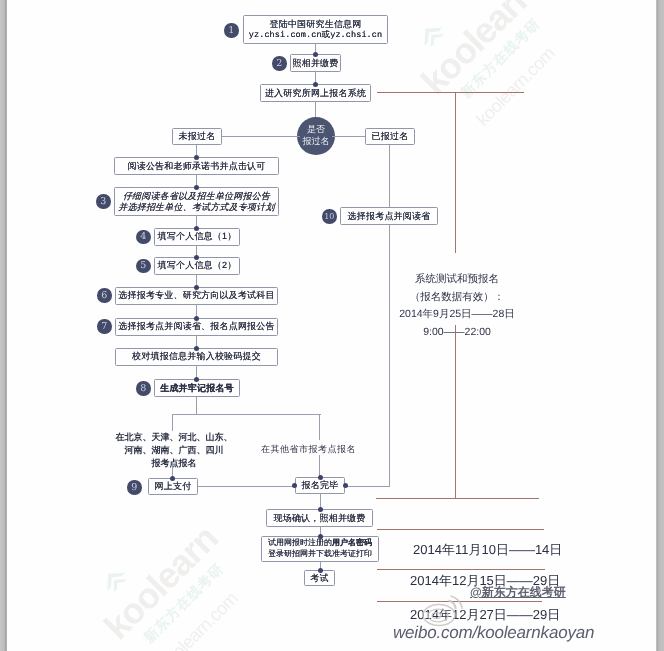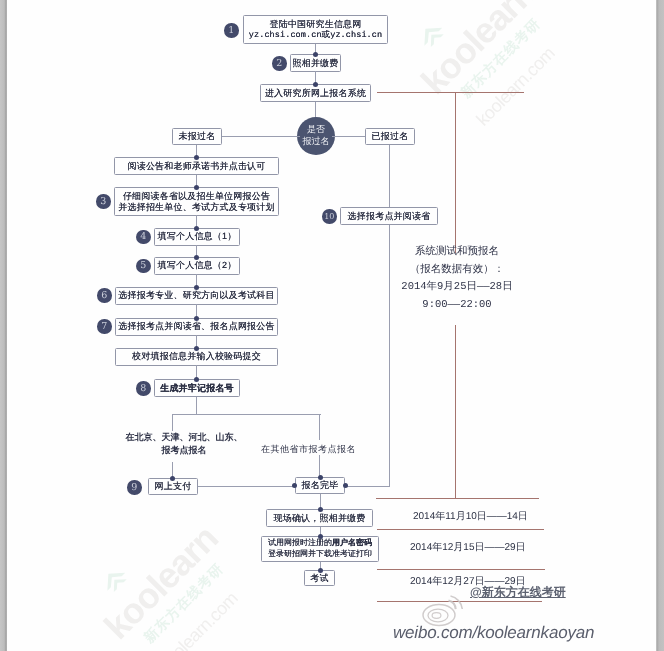--- a/index.html
+++ b/index.html
@@ -21,21 +21,21 @@
       font-size:9.5px;font-weight:400;font-family:"DejaVu Serif",serif;}
   .dia{z-index:2;position:absolute;border-radius:50%;background:#4b5470;color:#eff0f4;
       display:flex;align-items:center;justify-content:center;text-align:center;
       line-height:1.28;font-size:9px;}
   .vln{z-index:2;position:absolute;width:1.1px;background:#9a9eb0;}
   .hln{z-index:2;position:absolute;height:1.1px;background:#9a9eb0;}
   .rv{z-index:2;position:absolute;width:1.1px;background:#a5746e;}
   .rh{z-index:2;position:absolute;height:1.1px;background:#a5746e;}
   .dot{position:absolute;width:5px;height:5px;border-radius:50%;background:#3c4368;z-index:5;}
   .txt{z-index:2;position:absolute;color:#2e3247;font-size:10px;line-height:1.35;letter-spacing:.4px;white-space:nowrap;}
-  .date{z-index:2;position:absolute;color:#2b3043;font-size:10px;letter-spacing:0;white-space:nowrap;}
+  .date{z-index:2;position:absolute;color:#2b3043;font-size:13px;letter-spacing:0;white-space:nowrap;margin-top:32px;}
   .wm-logo{z-index:2;position:absolute;left:421px;top:595px;opacity:.85;}
   .wmlayer{position:absolute;left:0;top:0;width:664px;height:651px;overflow:hidden;pointer-events:none;z-index:0;}
   .wmg{position:absolute;width:260px;height:200px;transform:rotate(-45deg);transform-origin:0 0;}
   .wmarrow{position:absolute;left:26px;top:-24px;}
   .wmbig{position:absolute;left:0;top:0;font-size:36px;font-weight:bold;color:#f0efee;
          letter-spacing:-1px;white-space:nowrap;font-family:"Liberation Sans",sans-serif;}
   .wmgreen{position:absolute;left:20px;top:43px;font-size:14px;font-weight:bold;color:#e9f4ee;
          letter-spacing:1px;white-space:nowrap;}
   .wmsmall{position:absolute;left:12px;top:72px;font-size:18px;color:#f0efee;
          letter-spacing:-0.5px;white-space:nowrap;font-family:"Liberation Sans",sans-serif;}
@@ -97,21 +97,21 @@
   <div class="box" style="left:172px;top:128px;width:50px;height:17px;">未报过名</div>
   <div class="box" style="left:365px;top:128px;width:50px;height:17px;">已报过名</div>
 
   <div class="vln" style="left:196px;top:145px;height:13px;"></div>
   <div class="dot" style="left:194px;top:154.5px;"></div>
   <div class="box" style="left:114px;top:157px;width:165px;height:18px;">阅读公告和老师承诺书并点击认可</div>
 
   <div class="vln" style="left:196px;top:175px;height:13px;"></div>
   <div class="dot" style="left:194px;top:184.5px;"></div>
   <div class="num" style="left:96px;top:194px;width:14.5px;height:14.5px;">3</div>
-  <div class="box" style="left:114px;top:187px;width:165px;height:29px;flex-direction:column;">
+  <div class="box" style="left:114px;top:187px;width:165px;height:29px;flex-direction:column;font-style:italic;">
     <div>仔细阅读各省以及招生单位网报公告</div>
     <div>并选择招生单位、考试方式及专项计划</div>
   </div>
 
   <div class="vln" style="left:196px;top:215px;height:14px;"></div>
   <div class="dot" style="left:194px;top:225.5px;"></div>
   <div class="num" style="left:136px;top:229.5px;width:14.5px;height:14.5px;">4</div>
   <div class="box" style="left:154px;top:228px;width:86px;height:17.5px;">填写个人信息（1）</div>
 
   <div class="vln" style="left:196px;top:245px;height:13px;"></div>
@@ -136,22 +136,23 @@
   <div class="vln" style="left:196px;top:365px;height:16px;"></div>
   <div class="dot" style="left:194px;top:376.5px;"></div>
   <div class="num" style="left:136px;top:381px;width:14.5px;height:14.5px;">8</div>
   <div class="box" style="left:154px;top:379px;width:86px;height:18px;font-weight:bold;">生成并牢记报名号</div>
 
   <div class="vln" style="left:196px;top:397px;height:18px;"></div>
   <div class="hln" style="left:172px;top:414px;width:149px;"></div>
   <div class="vln" style="left:172px;top:414px;height:17px;"></div>
   <div class="vln" style="left:319px;top:414px;height:26px;"></div>
 
-  <div class="txt" style="left:114px;top:431px;width:140px;text-align:center;font-weight:bold;font-size:9px;line-height:1.45;letter-spacing:0;">
+  <div class="txt" style="left:104px;top:431px;width:140px;text-align:center;font-weight:bold;font-size:9px;line-height:1.45;letter-spacing:0;">
     <div>在北京、天津、河北、山东、</div>
+    <div>河南、湖南、广西、四川</div>
     <div>报考点报名</div>
   </div>
   <div class="txt" style="left:261px;top:443px;width:118px;font-size:9px;letter-spacing:.5px;">在其他省市报考点报名</div>
 
   <div class="vln" style="left:172px;top:462px;height:18px;"></div>
   <div class="dot" style="left:170px;top:475.5px;"></div>
   <div class="num" style="left:127px;top:480px;width:14.5px;height:14.5px;">9</div>
   <div class="box" style="left:148px;top:478px;width:50px;height:17px;">网上支付</div>
 
   <div class="vln" style="left:319px;top:455px;height:23px;"></div>
@@ -178,21 +179,21 @@
     <div>登录研招网并下载准考证打印</div>
   </div>
 
   <div class="vln" style="left:320px;top:562px;height:9px;"></div>
   <div class="dot" style="left:318px;top:567.5px;"></div>
   <div class="box" style="left:304px;top:570px;width:31px;height:16px;">考试</div>
 
   <div class="rh" style="left:377px;top:92px;width:147px;"></div>
   <div class="rv" style="left:455px;top:92px;height:161px;"></div>
 
-  <div class="txt" style="left:395px;top:244px;width:124px;text-align:center;line-height:1.67;font-size:10.5px;letter-spacing:0;font-family:Liberation Mono, monospace;">
+  <div class="txt" style="left:395px;top:271px;width:124px;text-align:center;line-height:1.67;font-size:10.5px;letter-spacing:0;">
     <div>系统测试和预报名</div>
     <div>（报名数据有效）：</div>
     <div>2014年9月25日——28日</div>
     <div>9:00——22:00</div>
   </div>
 
   <div class="rv" style="left:455px;top:325px;height:174px;"></div>
   <div class="rh" style="left:376px;top:498px;width:163px;"></div>
   <div class="date" style="left:413px;top:509px;">2014年11月10日——14日</div>
   <div class="rh" style="left:377px;top:529px;width:167px;"></div>

